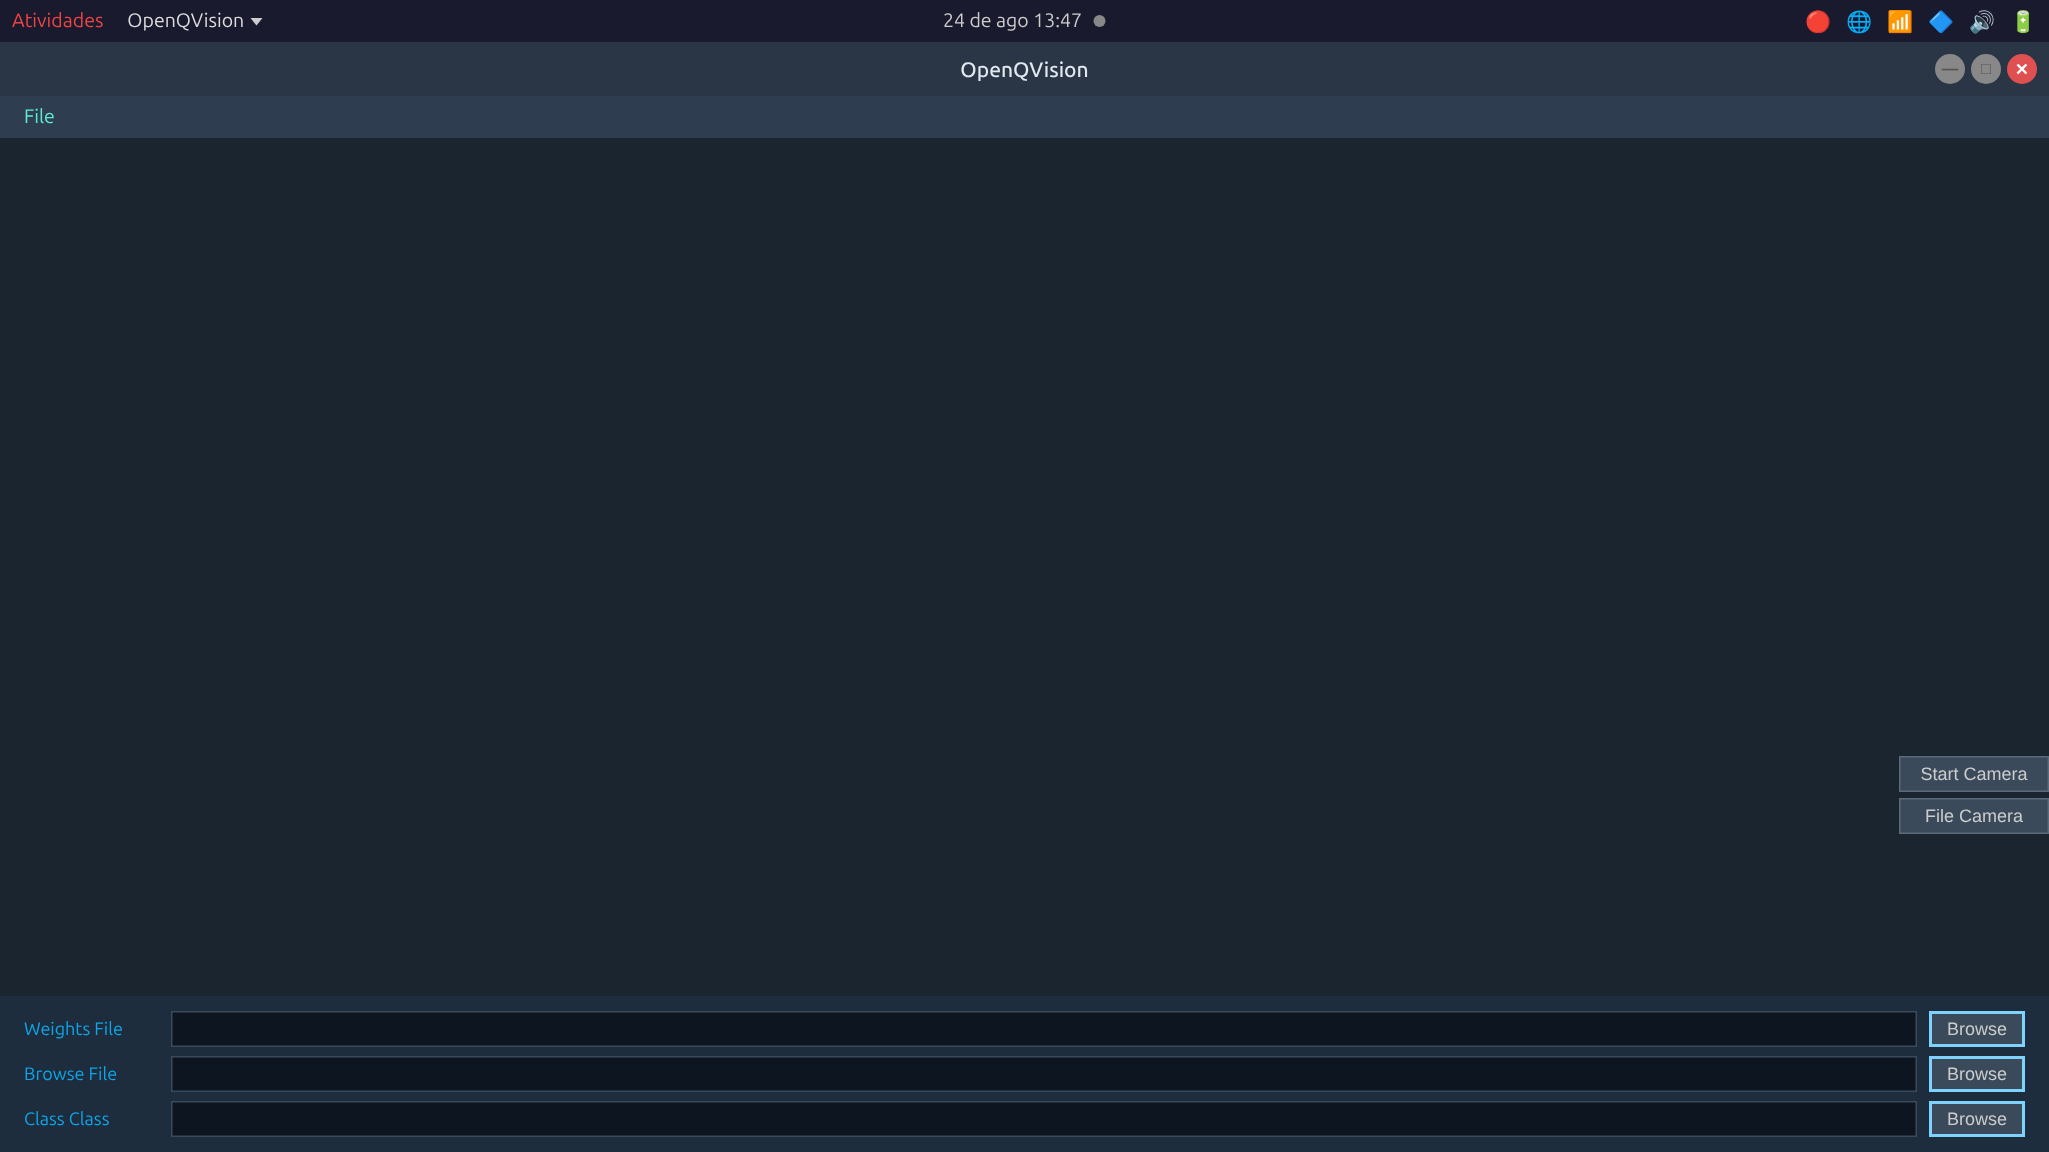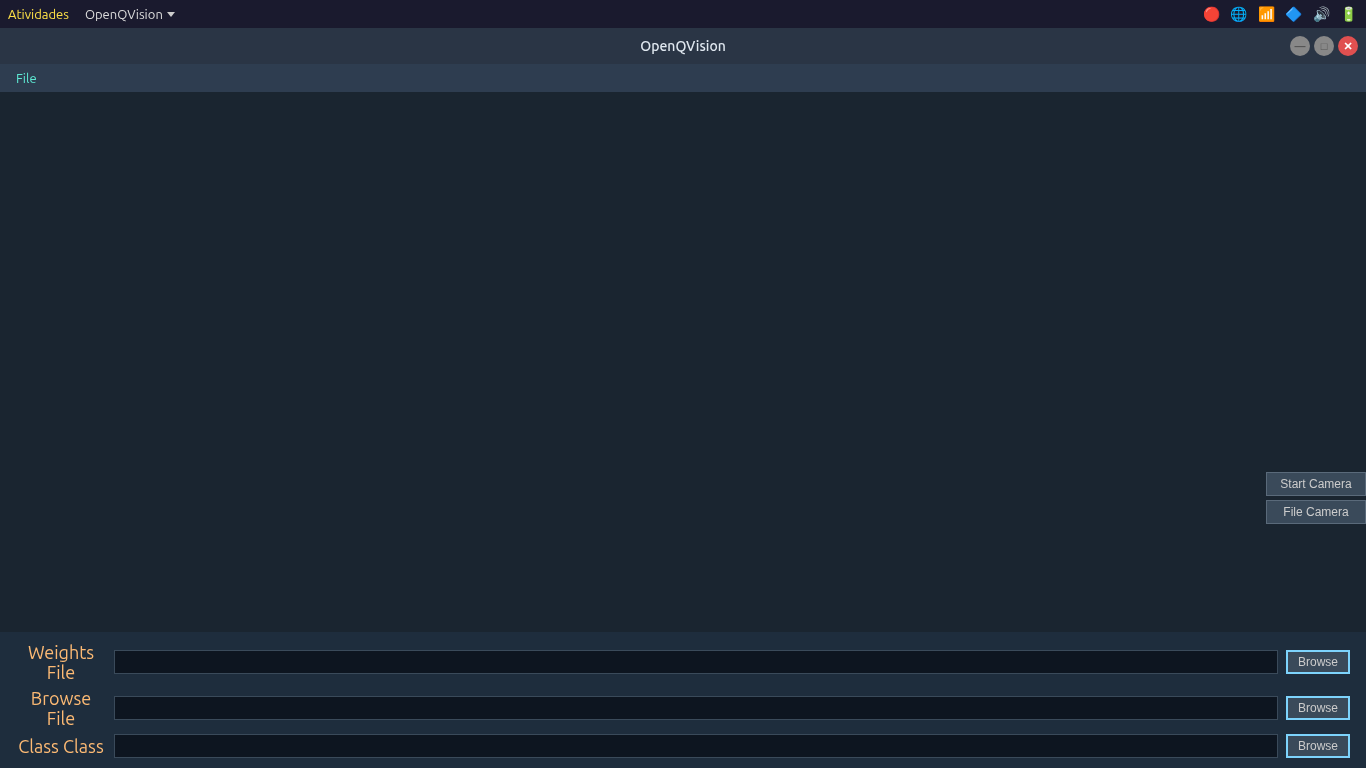--- a/index.html
+++ b/index.html
@@ -49,21 +49,21 @@
     .system-bar-right {
       flex: 1;
       display: flex;
       justify-content: flex-end;
       align-items: center;
       gap: 10px;
     }
 
     .activities-label {
       font-size: 13px;
-      color: #fde047;
+      color: #ef4444;
       cursor: pointer;
     }
 
     .app-menu {
       display: flex;
       align-items: center;
       gap: 4px;
       font-size: 13px;
       color: #ddd;
       cursor: pointer;
@@ -178,24 +178,24 @@
       gap: 6px;
     }
 
     .bottom-row {
       display: flex;
       align-items: center;
       gap: 8px;
     }
 
     .field-label {
-      font-size: 18px;
-      color: #fdba74;
+      font-size: 12px;
+      color: #0ea5e9;
       width: 90px;
-      text-align: center;
+      text-align: left;
       flex-shrink: 0;
     }
 
     .file-input {
       flex: 1;
       height: 24px;
       background: #0d1520;
       border: 1px solid #3a4a5a;
       color: #ccc;
       font-size: 12px;
@@ -239,20 +239,24 @@
 <body>
 
 <div class="system-bar">
   <div class="system-bar-left">
     <span class="activities-label">Atividades</span>
     <div class="app-menu">
       <span>OpenQVision</span>
       <div class="arrow-down"></div>
     </div>
   </div>
+  <div class="system-bar-center">
+    <span>24 de ago  13:47</span>
+    <span class="status-dot"></span>
+  </div>
   <div class="system-bar-right">
     <span class="sys-icon">🔴</span>
     <span class="sys-icon">🌐</span>
     <span class="sys-icon">📶</span>
     <span class="sys-icon">🔷</span>
     <span class="sys-icon">🔊</span>
     <span class="sys-icon">🔋</span>
   </div>
 </div>
 

